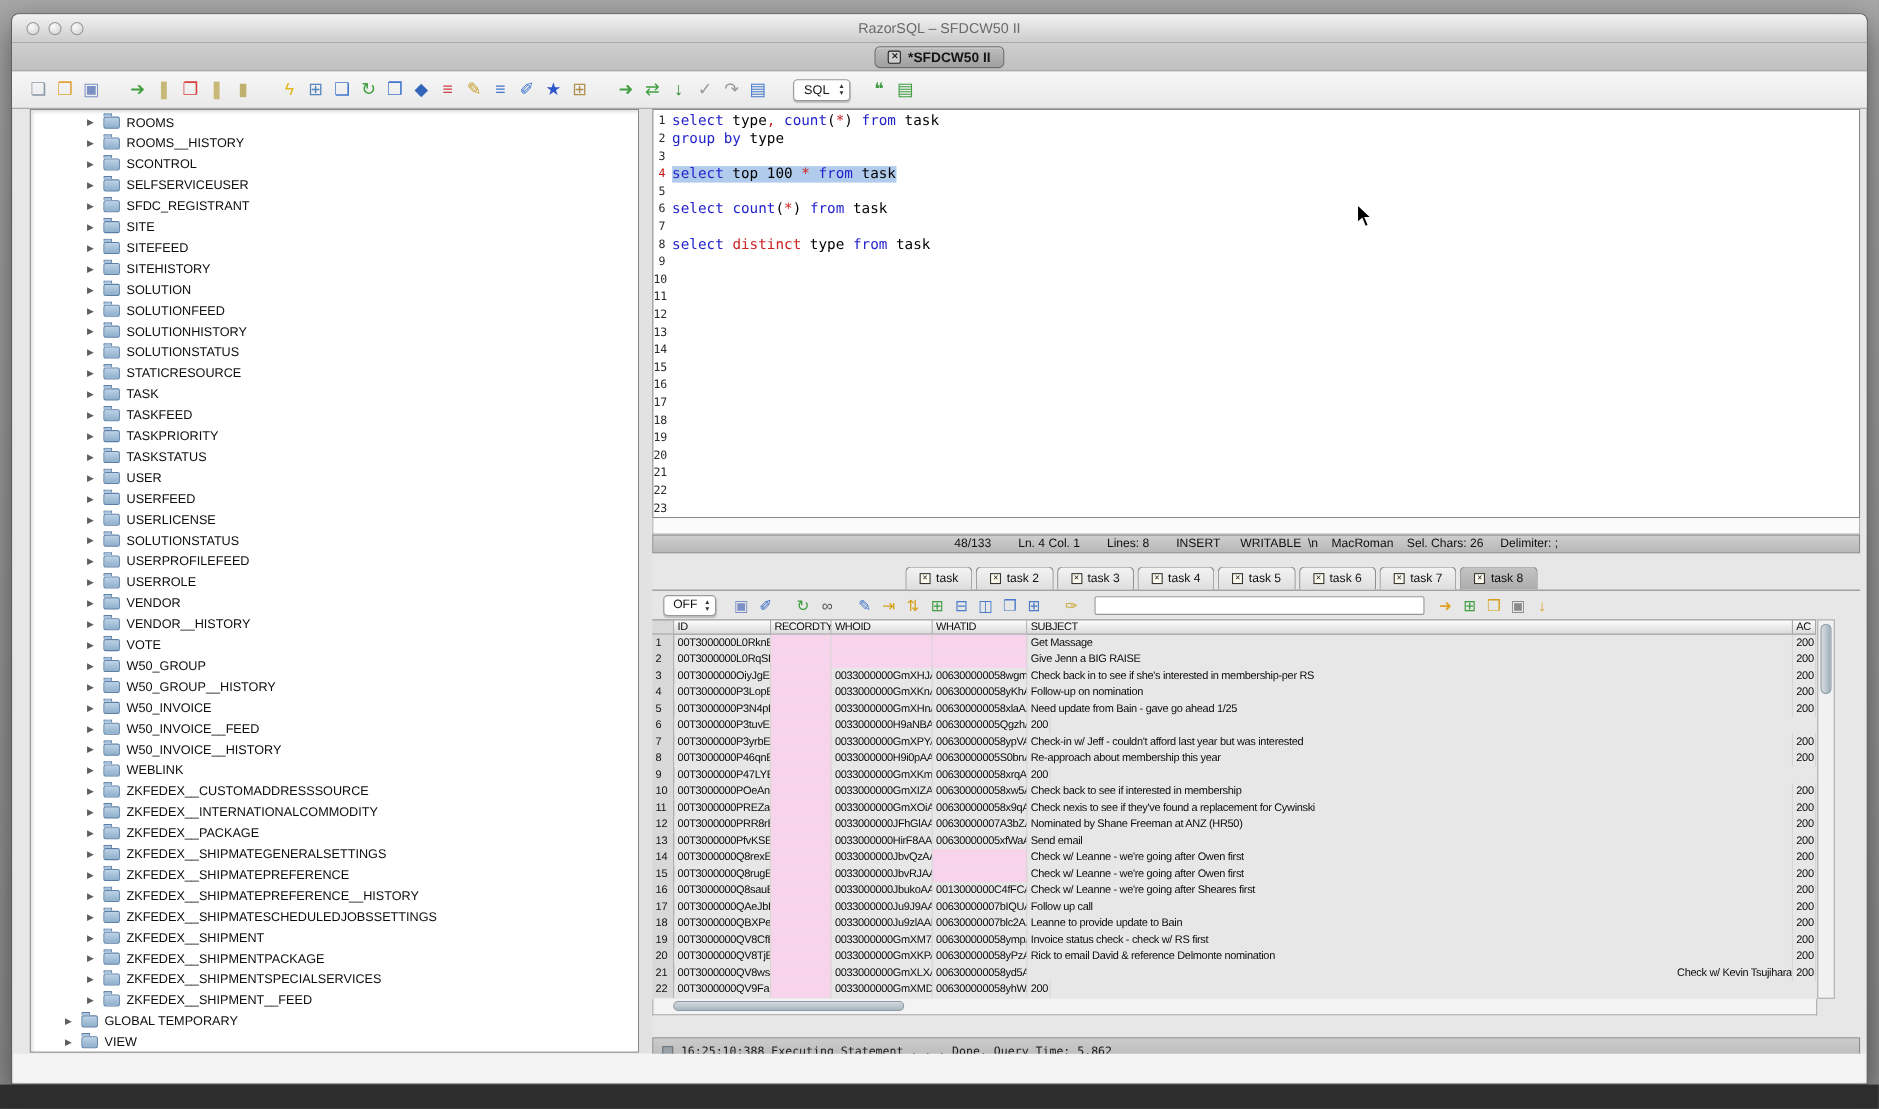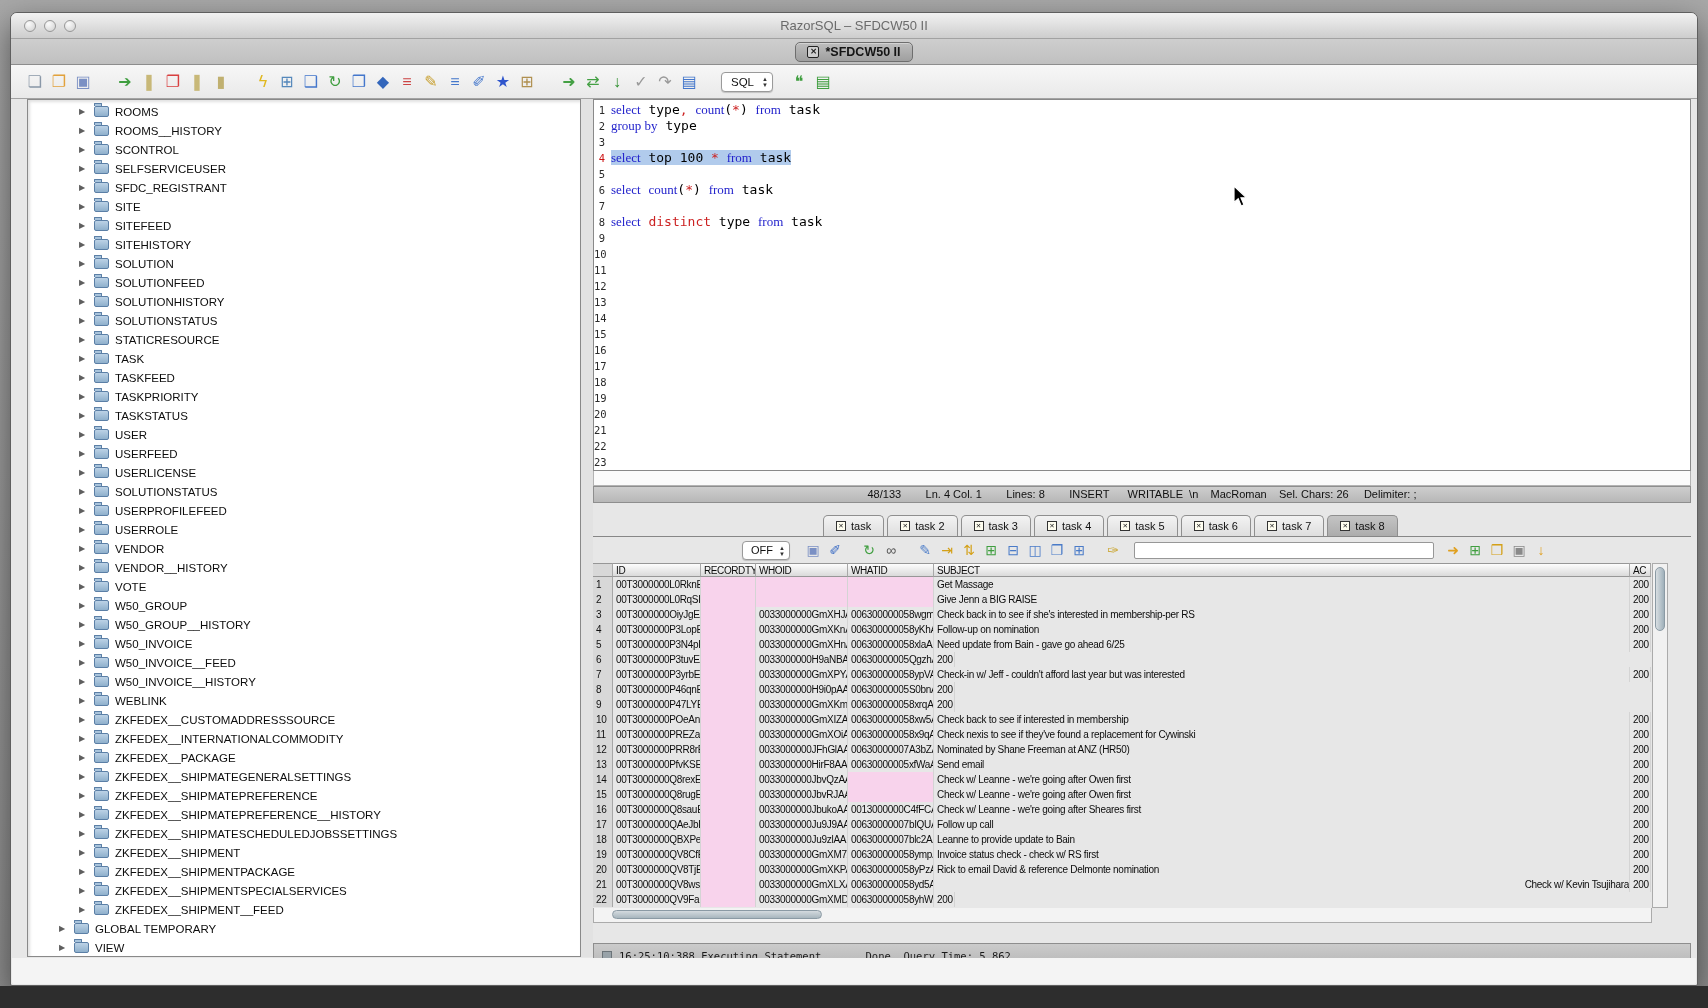--- a/index.html
+++ b/index.html
@@ -72,21 +72,21 @@
 
   
   .editor { position:absolute; top:0; left:0; right:0; height:372px;
     background:#fff; border:1px solid #898989; overflow:hidden; padding-top:2px;
     font-family:"DejaVu Sans Mono", monospace; }
   .eline { height:16px; display:flex; align-items:center; }
   .ln { width:17px; flex:none; text-align:right; padding-right:6px;
     font-size:10.5px; color:#2a2a2a; }
   .ln.cur { color:#cc1111; }
   .lt { font-size:13px; white-space:pre; color:#000; }
-  .tok-kw { color:#2323cc;font-family:Liberation Serif, serif; } .tok-sym { color:#cc2222; } .tok-pl { color:#000; }
+  .tok-kw { color:#2323cc; } .tok-sym { color:#cc2222; } .tok-pl { color:#000; }
   .lt .sel { background:#b1cbec; }
 
   .e-hscroll { position:absolute; top:372px; left:0; right:0; height:15px;
     background:#fbfbfb; border:1px solid #b3b3b3; border-top:none; }
   .e-status { position:absolute; top:387px; left:0; right:0; height:17px;
     background:linear-gradient(#cecece,#b7b7b7); border:1px solid #8e8e8e;
     font-size:11px; line-height:15px; text-align:center; white-space:pre;
     color:#101010; }
 
   
@@ -96,21 +96,21 @@
   .rtab { height:21px; display:flex; align-items:center; gap:5px; padding:0 12px;
     border:1px solid #8f8f8f; border-bottom:none; border-radius:5px 5px 0 0;
     background:linear-gradient(#f3f3f3,#dedede); font-size:11px;
     margin-right:3px; color:#111; }
   .rtab.active { background:linear-gradient(#c4c4c4,#acacac); }
   .rtab .x { width:10px; height:10px; border:1px solid #333; font-size:6.5px;
     line-height:8px; text-align:center; color:#222; background:#fffef0; }
 
   
   .rtoolbar { position:absolute; top:438px; left:0; right:0; height:26px;
-    display:flex; align-items:center; padding-left:6px;justify-content:center; }
+    display:flex; align-items:center; padding-left:6px; }
   .rtoolbar .tbicon { width:22px; font-size:14px; }
   .rtoolbar .tbicon.gap { margin-left:12px; }
   .offcombo { margin-left:4px; height:19px; padding:0 16px 0 8px; font-size:11px; }
   .search { width:300px; height:17px; border:1px solid #979797; background:#fff;
     border-radius:2px; margin:0 8px 0 10px; font-size:11px; padding:0 4px; }
 
   
   .rtable { position:absolute; top:464px; left:0; width:1075px; }
   .trow { display:flex; height:15px; }
   .trow.hdr { height:14px; }
@@ -652,21 +652,21 @@
               <div class="tcell" style="width: 86px;">006300000058yKhAAI</div>
               <div class="tcell" style="width: 696px;">Follow-up on nomination</div>
               <div class="tcell" style="width: 21px;">200</div>
             </div>
             <div class="trow">
               <div class="tcell gut" style="width: 20px;">5</div>
               <div class="tcell" style="width: 88px;">00T3000000P3N4pEAF</div>
               <div class="tcell null" style="width: 55px;"></div>
               <div class="tcell" style="width: 92px;">0033000000GmXHnAAN</div>
               <div class="tcell" style="width: 86px;">006300000058xlaAAA</div>
-              <div class="tcell" style="width: 696px;">Need update from Bain - gave go ahead 6/25</div>
+              <div class="tcell" style="width: 696px;">Need update from Bain - gave go ahead 1/25</div>
               <div class="tcell" style="width: 21px;">200</div>
             </div>
             <div class="trow even">
               <div class="tcell gut" style="width: 20px;">6</div>
               <div class="tcell" style="width: 88px;">00T3000000P3tuvEAB</div>
               <div class="tcell null" style="width: 55px;"></div>
               <div class="tcell" style="width: 92px;">0033000000H9aNBAAZ</div>
               <div class="tcell" style="width: 86px;">00630000005QgzhAAC</div>
               <div class="tcell" style="width: 21px;">200</div>
             </div>
@@ -678,20 +678,21 @@
               <div class="tcell" style="width: 86px;">006300000058ypVAAQ</div>
               <div class="tcell" style="width: 696px;">Check-in w/ Jeff - couldn't afford last year but was interested</div>
               <div class="tcell" style="width: 21px;">200</div>
             </div>
             <div class="trow even">
               <div class="tcell gut" style="width: 20px;">8</div>
               <div class="tcell" style="width: 88px;">00T3000000P46qnEAB</div>
               <div class="tcell null" style="width: 55px;"></div>
               <div class="tcell" style="width: 92px;">0033000000H9i0pAAB</div>
               <div class="tcell" style="width: 86px;">00630000005S0bnAAC</div>
+              <div class="tcell" style="width: 696px;">Re-approach about membership this year</div>
               <div class="tcell" style="width: 21px;">200</div>
             </div>
             <div class="trow">
               <div class="tcell gut" style="width: 20px;">9</div>
               <div class="tcell" style="width: 88px;">00T3000000P47LYEAZ</div>
               <div class="tcell null" style="width: 55px;"></div>
               <div class="tcell" style="width: 92px;">0033000000GmXKmAAN</div>
               <div class="tcell" style="width: 86px;">006300000058xrqAAA</div>
               <div class="tcell" style="width: 21px;">200</div>
             </div>

